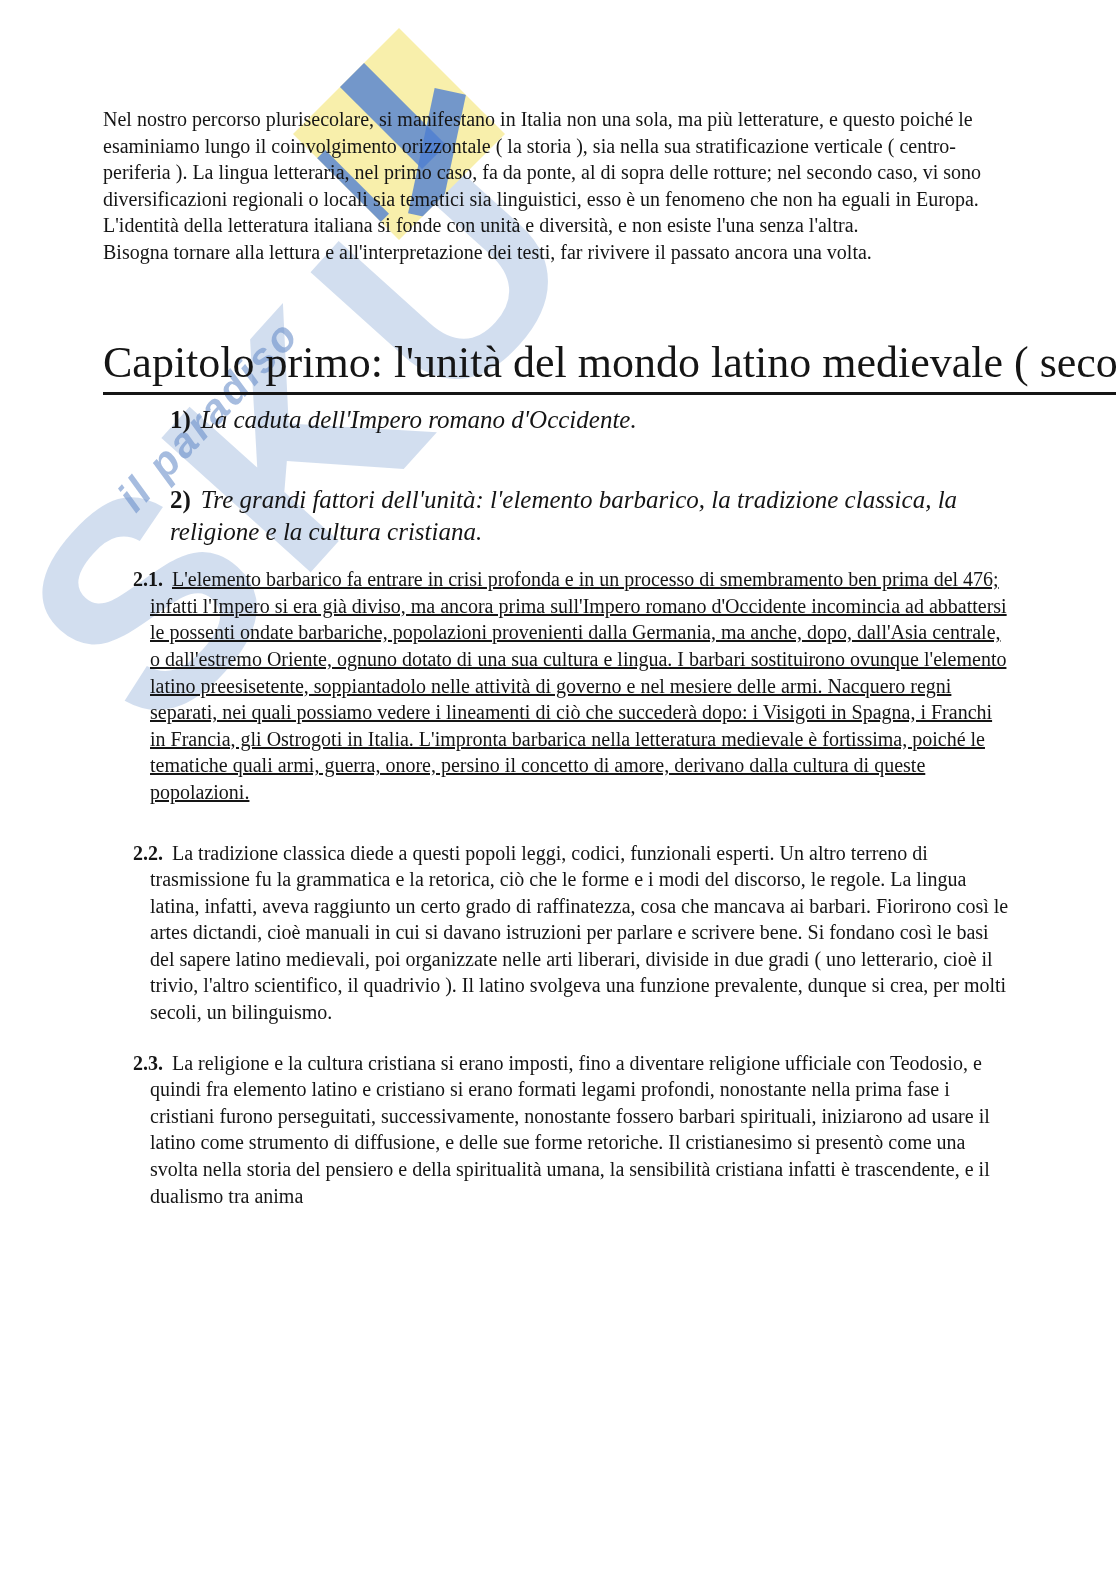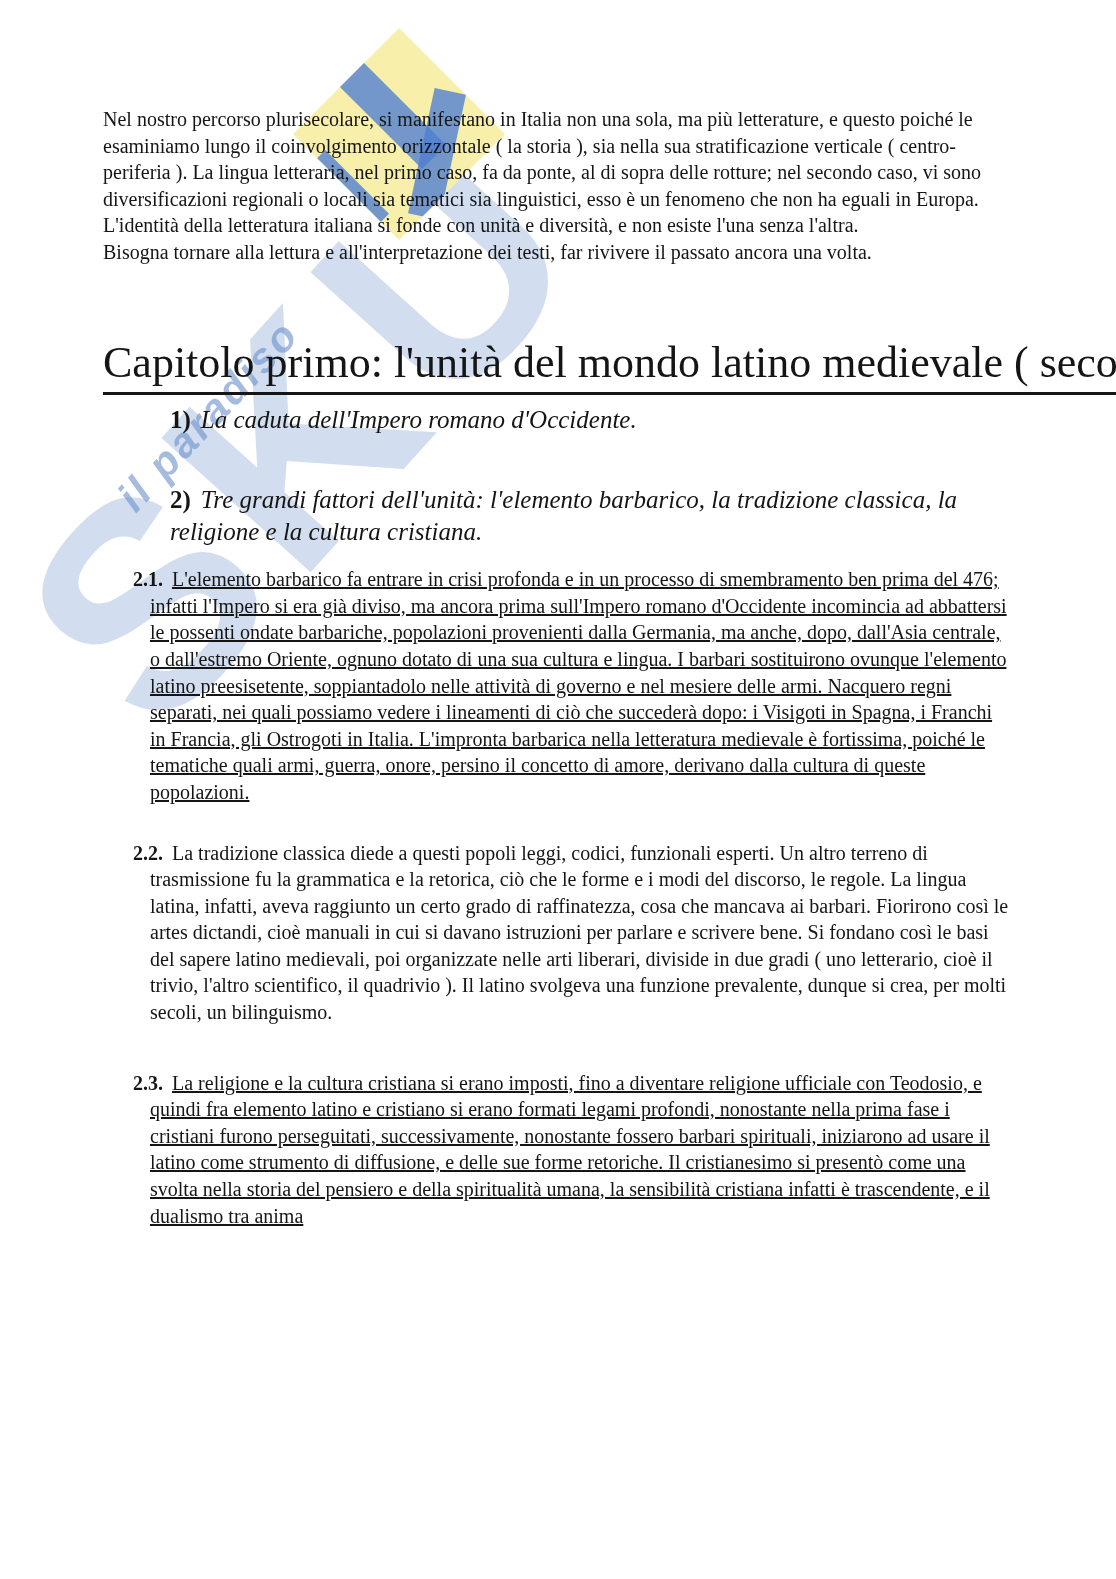--- a/index.html
+++ b/index.html
@@ -61,21 +61,21 @@
   p.sec { margin:16px 0 0 67px; font-size:25px; line-height:32px; }
   p.sec .sec-num { font-weight:bold; font-style:normal; margin-right:10px; }
   p.sec .sec-title { font-style:italic; }
   p.sec2 { margin-top:48px; }
 
   p.p476 { margin-top:26px; }
 
   .item { position:relative; margin-left:47px; }
   .item-1 { margin-top:18px;text-decoration:underline; }
   .item-2 { margin-top:34px; }
-  .item-3 { margin-top:44px;text-decoration:underline; }
+  .item-3 { margin-top:24px; }
   .item .item-num {
     position:absolute; left:-17px; top:0;
     font-weight:bold; font-size:20px; line-height:26.6px;
   }
   .item p.item-text { margin:0; font-size:20px; line-height:26.6px; text-indent:22px; }
 </style>
 </head>
 <body>
 
 <div class="page">

